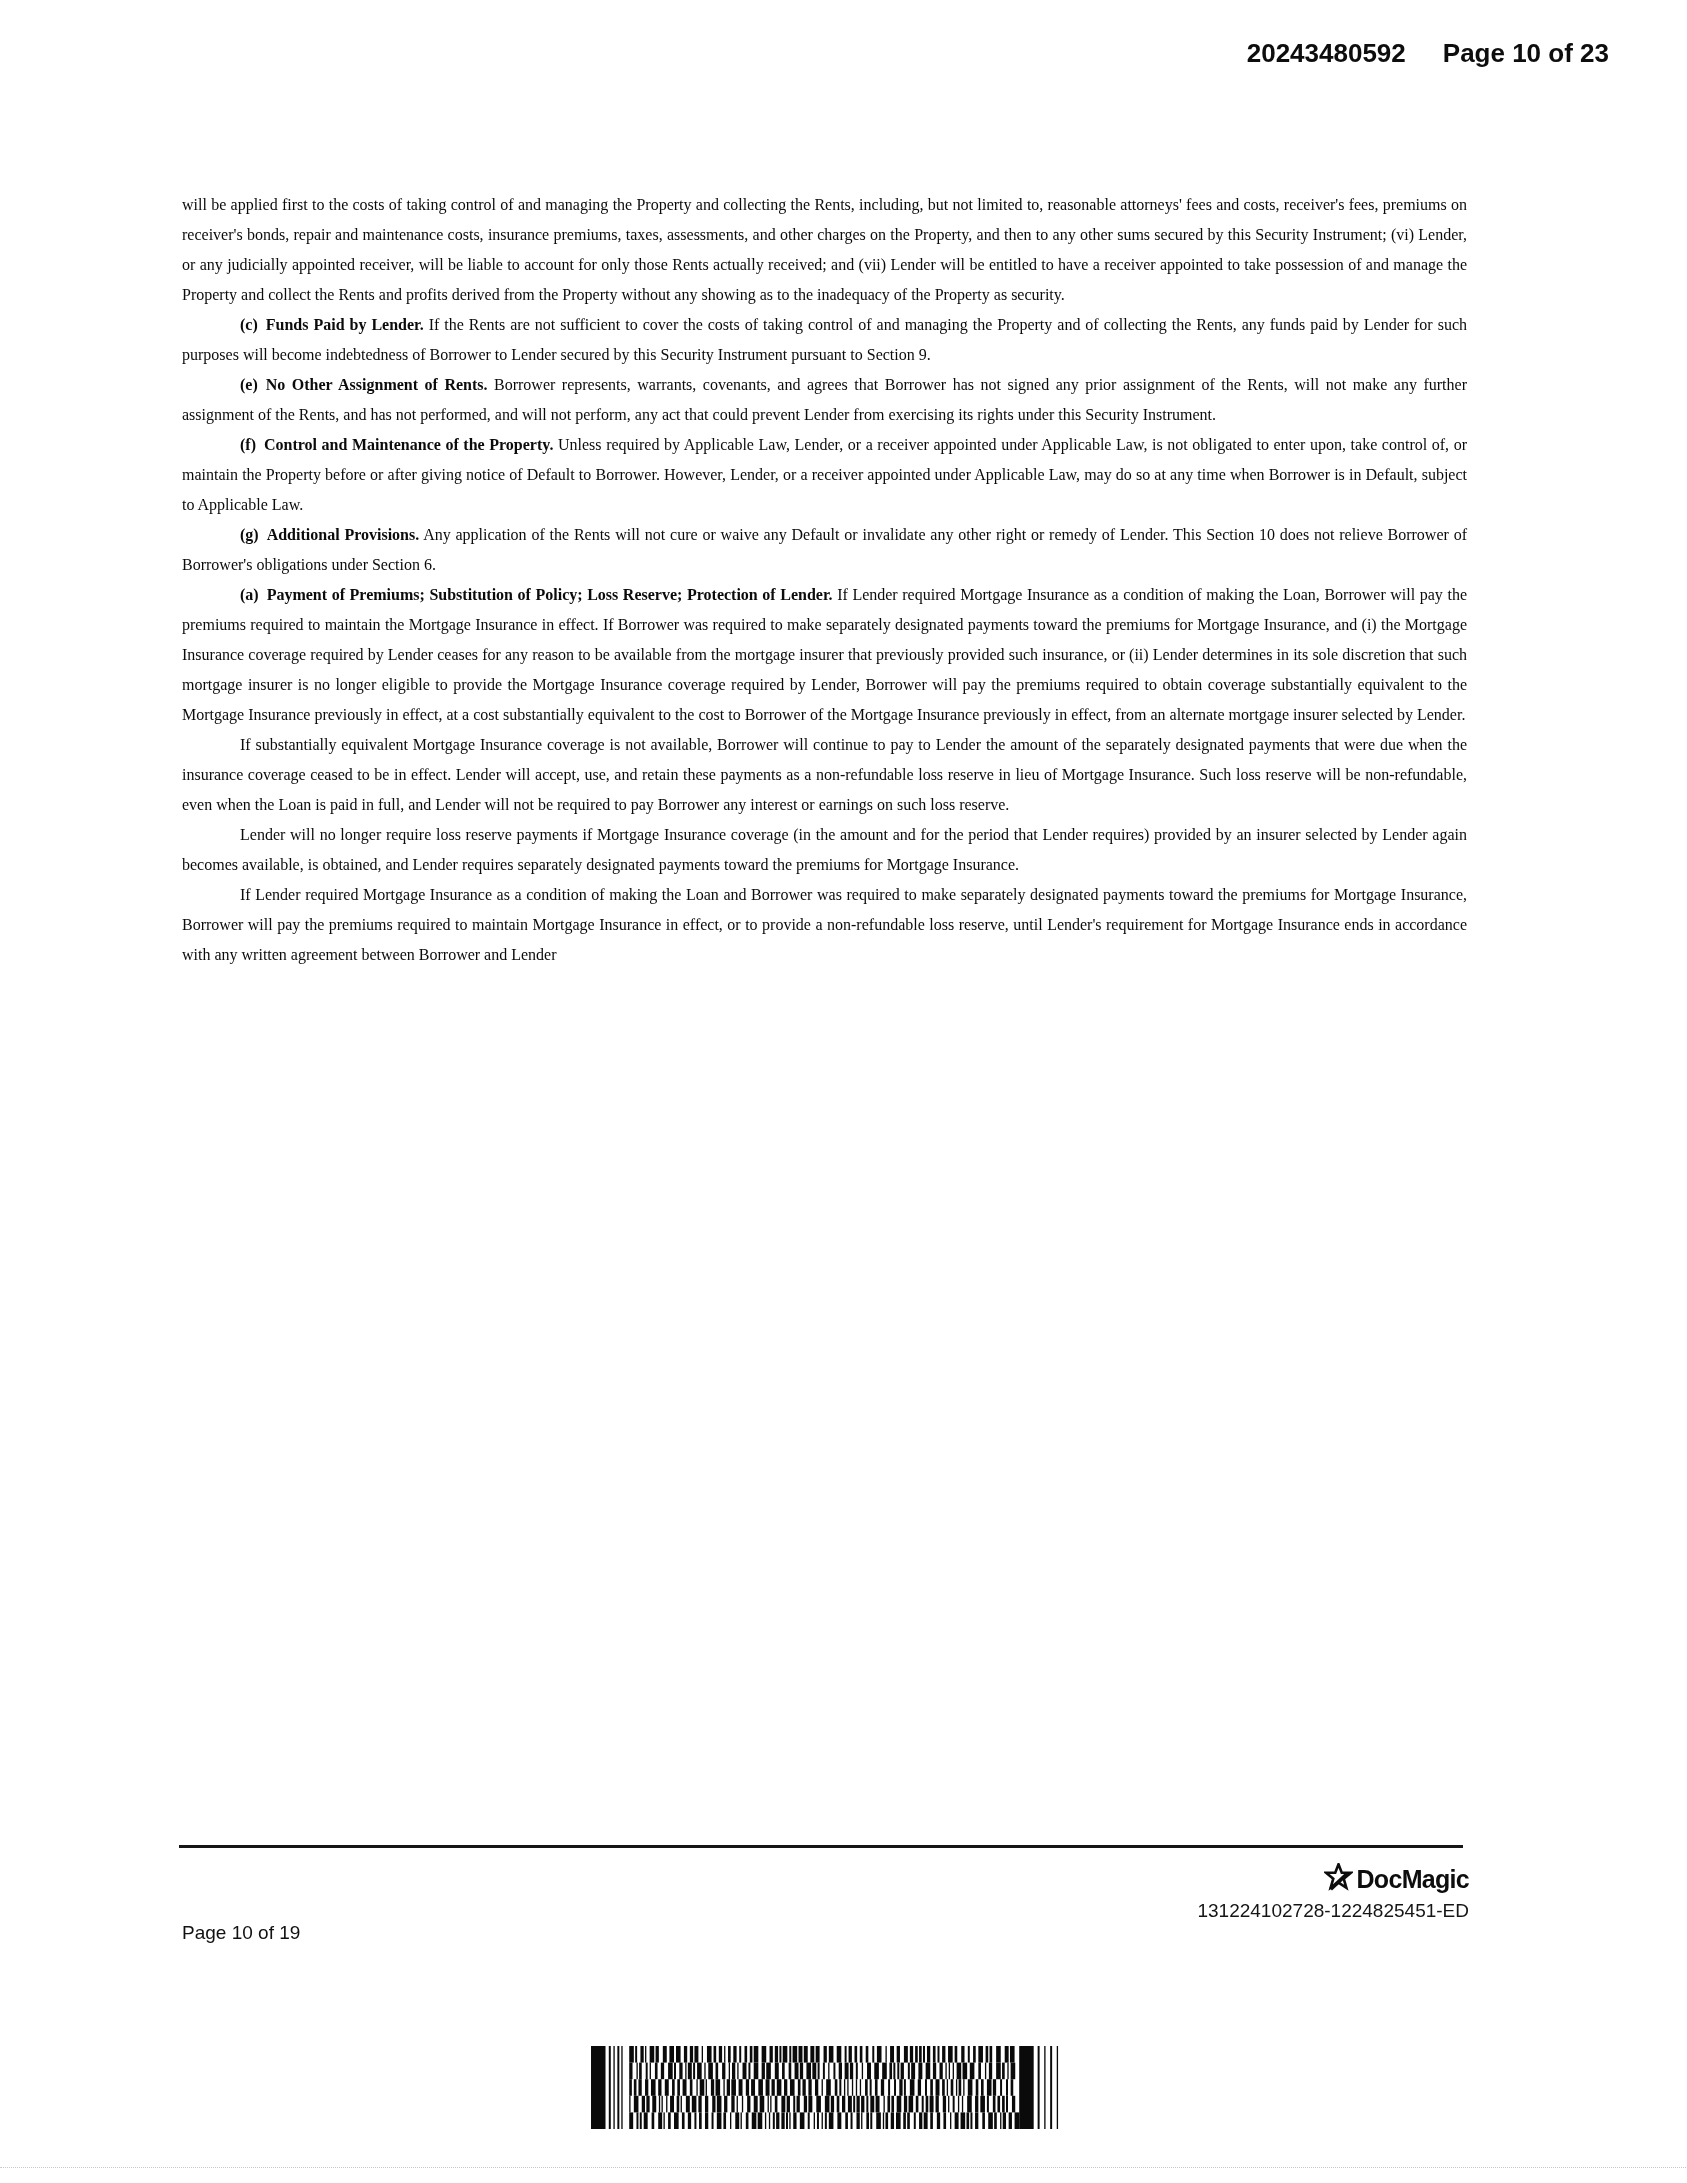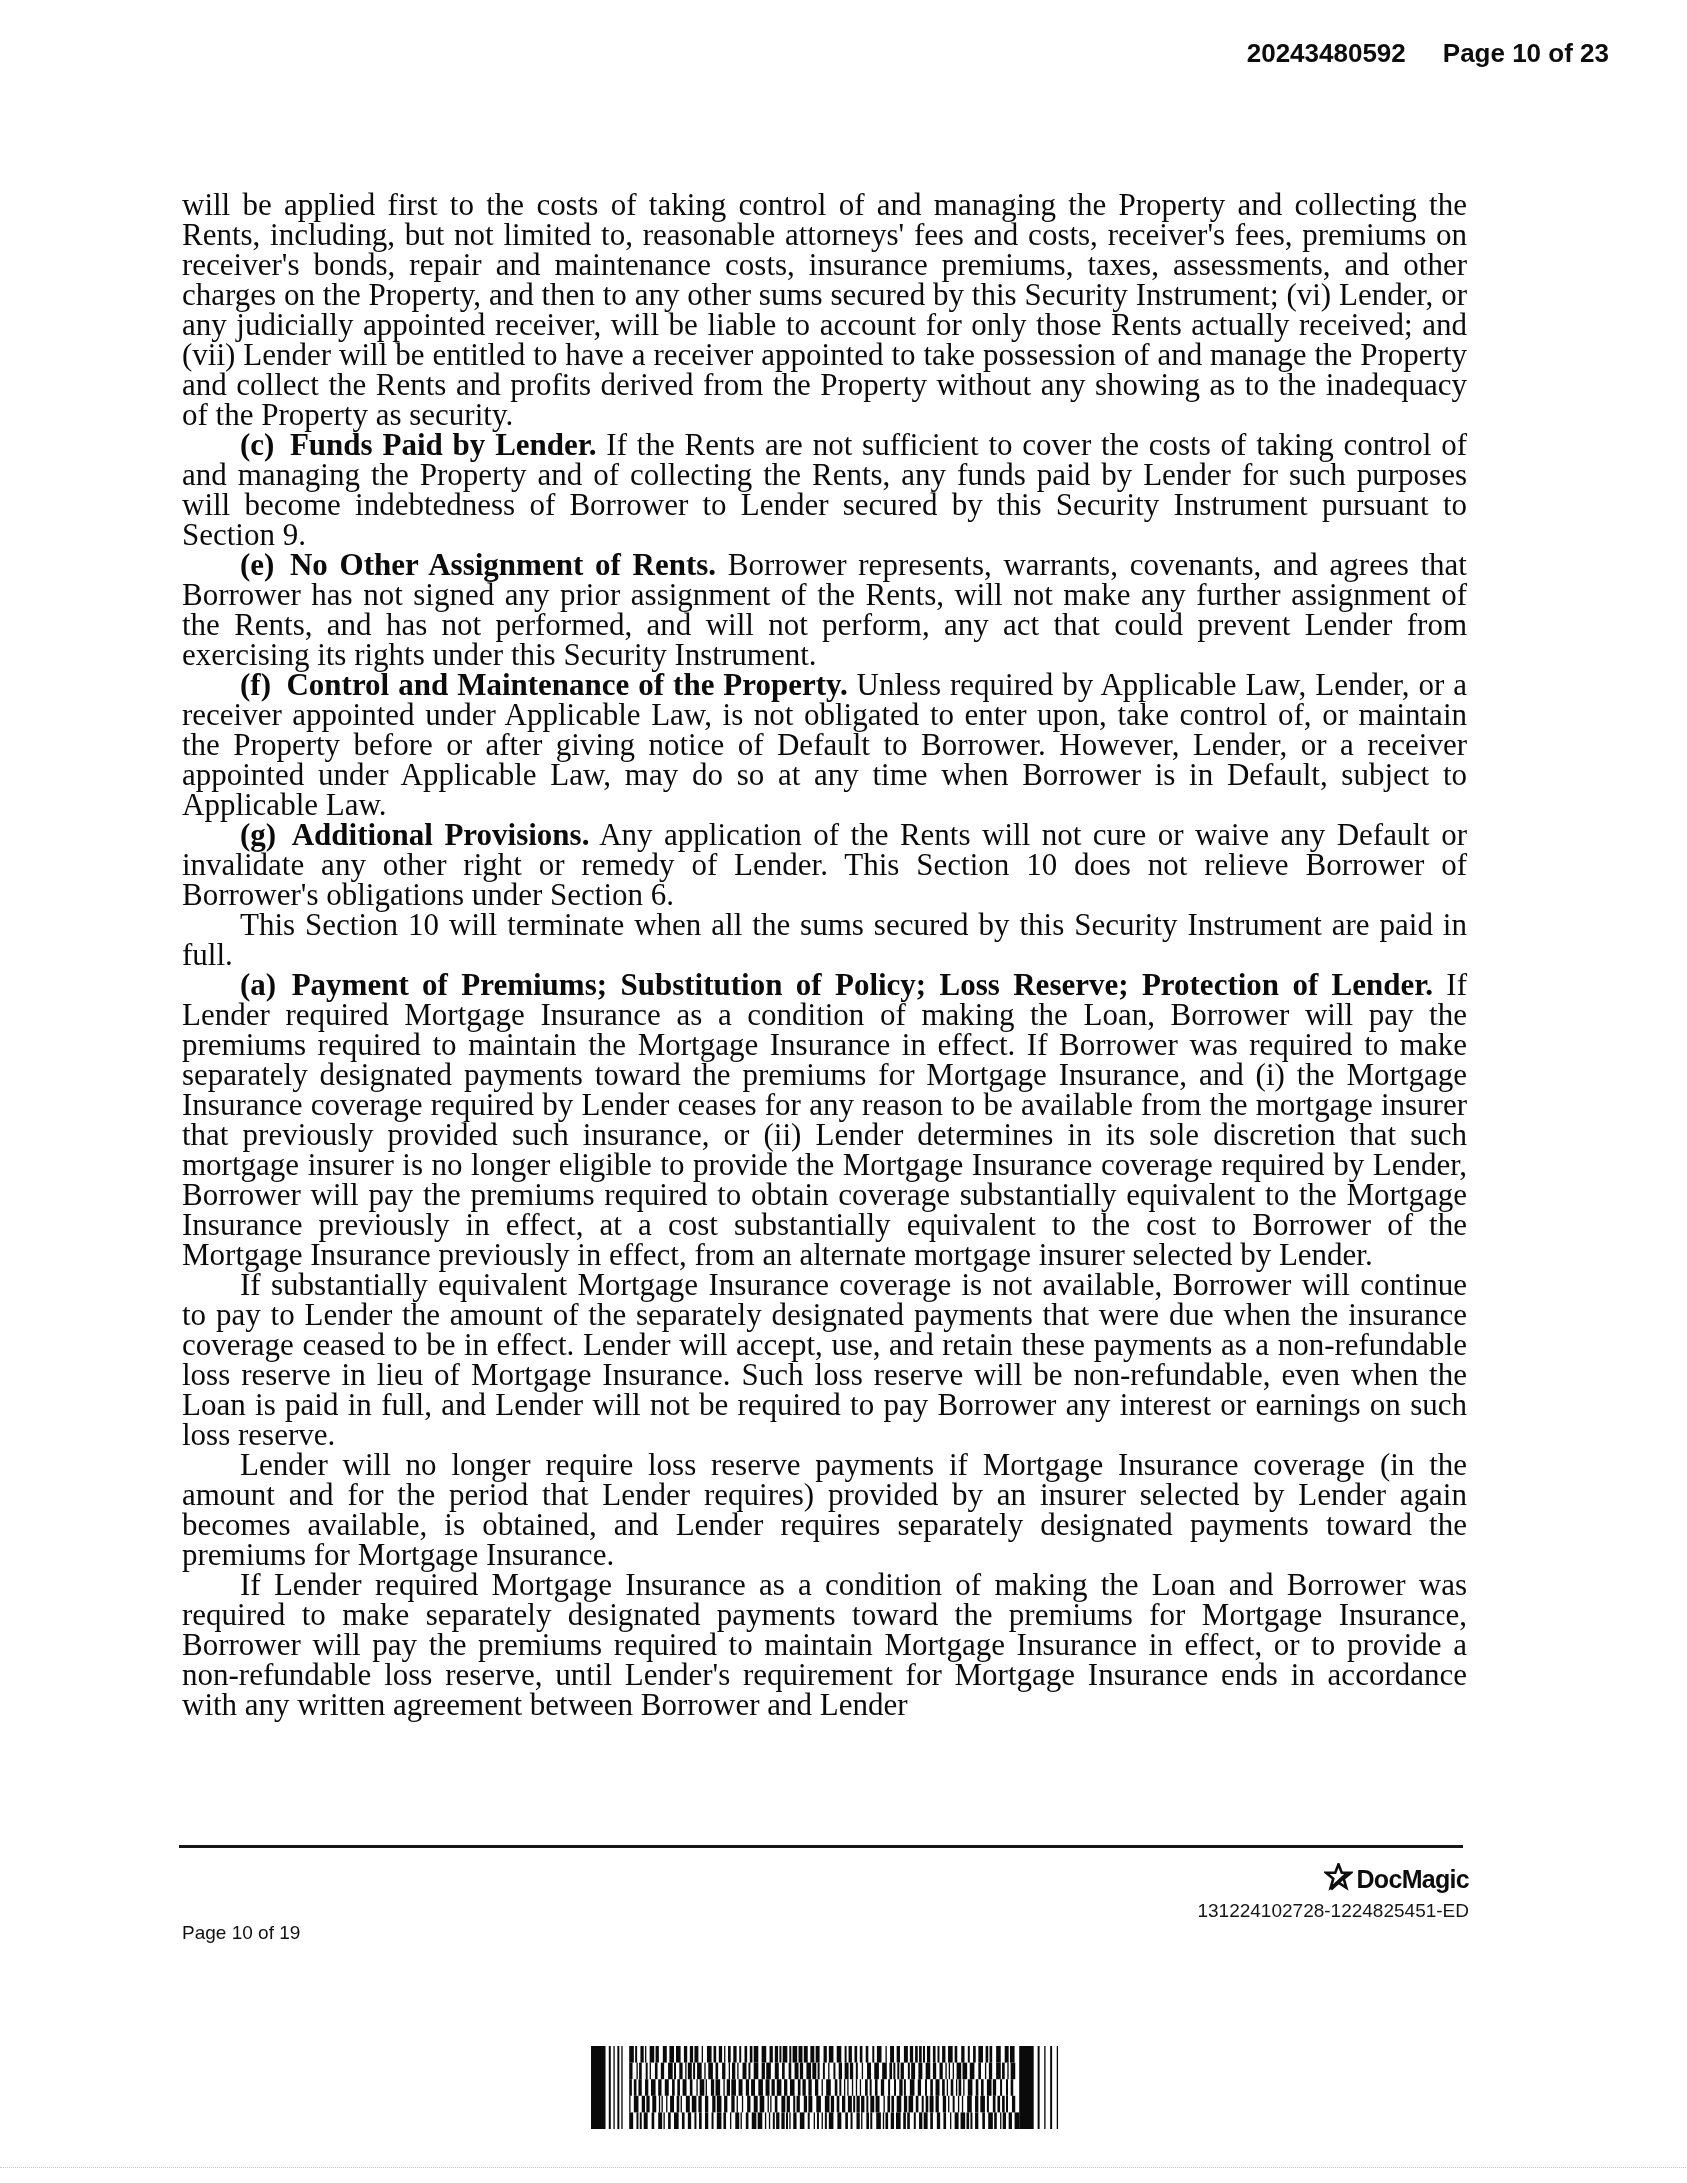--- a/index.html
+++ b/index.html
@@ -10,21 +10,21 @@
   
   .scan-header{
     position:absolute;top:38px;right:79px;
     font-family:"Liberation Sans", sans-serif;font-weight:bold;font-size:26px;
     color:#0d0d0d;white-space:nowrap;
   }
   .scan-header .doc-num{margin-right:37px;}
   
   .body-text{
     position:absolute;left:182px;top:190px;width:1285px;
-    font-size:31px;line-height:30px;text-align:justify;
+    font-size:16px;line-height:30px;text-align:justify;
   }
   .body-text p{margin:0;}
   .body-text p.ind{text-indent:58px;}
   .body-text b{font-weight:bold;}
   
   .footer-rule{
     position:absolute;left:179px;top:1845px;width:1284px;height:2.6px;
     background:#161616;
   }
   .footer-left{
@@ -60,21 +60,20 @@
   <div class="scan-header">
     <span class="doc-num">20243480592</span><span>Page 10 of 23</span>
   </div>
 
   <div class="body-text">
       <p><span>will be applied first to the costs of taking control of and managing the Property and collecting the Rents, including, but not limited to, reasonable attorneys' fees and costs, receiver's fees, premiums on receiver's bonds, repair and maintenance costs, insurance premiums, taxes, assessments, and other charges on the Property, and then to any other sums secured by this Security Instrument; (vi) Lender, or any judicially appointed receiver, will be liable to account for only those Rents actually received; and (vii) Lender will be entitled to have a receiver appointed to take possession of and manage the Property and collect the Rents and profits derived from the Property without any showing as to the inadequacy of the Property as security.</span></p>
       <p class="ind"><b>(c) Funds Paid by Lender.</b><span> If the Rents are not sufficient to cover the costs of taking control of and managing the Property and of collecting the Rents, any funds paid by Lender for such purposes will become indebtedness of Borrower to Lender secured by this Security Instrument pursuant to Section 9.</span></p>
       <p class="ind"><b>(e) No Other Assignment of Rents.</b><span> Borrower represents, warrants, covenants, and agrees that Borrower has not signed any prior assignment of the Rents, will not make any further assignment of the Rents, and has not performed, and will not perform, any act that could prevent Lender from exercising its rights under this Security Instrument.</span></p>
       <p class="ind"><b>(f) Control and Maintenance of the Property.</b><span> Unless required by Applicable Law, Lender, or a receiver appointed under Applicable Law, is not obligated to enter upon, take control of, or maintain the Property before or after giving notice of Default to Borrower. However, Lender, or a receiver appointed under Applicable Law, may do so at any time when Borrower is in Default, subject to Applicable Law.</span></p>
       <p class="ind"><b>(g) Additional Provisions.</b><span> Any application of the Rents will not cure or waive any Default or invalidate any other right or remedy of Lender. This Section 10 does not relieve Borrower of Borrower's obligations under Section 6.</span></p>
-      <p class="ind"><span>This Section 10 will terminate when all the sums secured by this Security Instrument are paid in full.</span></p>
       <p class="ind"><b>(a) Payment of Premiums; Substitution of Policy; Loss Reserve; Protection of Lender.</b><span> If Lender required Mortgage Insurance as a condition of making the Loan, Borrower will pay the premiums required to maintain the Mortgage Insurance in effect. If Borrower was required to make separately designated payments toward the premiums for Mortgage Insurance, and (i) the Mortgage Insurance coverage required by Lender ceases for any reason to be available from the mortgage insurer that previously provided such insurance, or (ii) Lender determines in its sole discretion that such mortgage insurer is no longer eligible to provide the Mortgage Insurance coverage required by Lender, Borrower will pay the premiums required to obtain coverage substantially equivalent to the Mortgage Insurance previously in effect, at a cost substantially equivalent to the cost to Borrower of the Mortgage Insurance previously in effect, from an alternate mortgage insurer selected by Lender.</span></p>
       <p class="ind"><span>If substantially equivalent Mortgage Insurance coverage is not available, Borrower will continue to pay to Lender the amount of the separately designated payments that were due when the insurance coverage ceased to be in effect. Lender will accept, use, and retain these payments as a non-refundable loss reserve in lieu of Mortgage Insurance. Such loss reserve will be non-refundable, even when the Loan is paid in full, and Lender will not be required to pay Borrower any interest or earnings on such loss reserve.</span></p>
       <p class="ind"><span>Lender will no longer require loss reserve payments if Mortgage Insurance coverage (in the amount and for the period that Lender requires) provided by an insurer selected by Lender again becomes available, is obtained, and Lender requires separately designated payments toward the premiums for Mortgage Insurance.</span></p>
       <p class="ind"><span>If Lender required Mortgage Insurance as a condition of making the Loan and Borrower was required to make separately designated payments toward the premiums for Mortgage Insurance, Borrower will pay the premiums required to maintain Mortgage Insurance in effect, or to provide a non-refundable loss reserve, until Lender's requirement for Mortgage Insurance ends in accordance with any written agreement between Borrower and Lender</span></p>
     </div>
 
   <div class="footer-rule"></div>
 
 
   <div class="docmagic">

